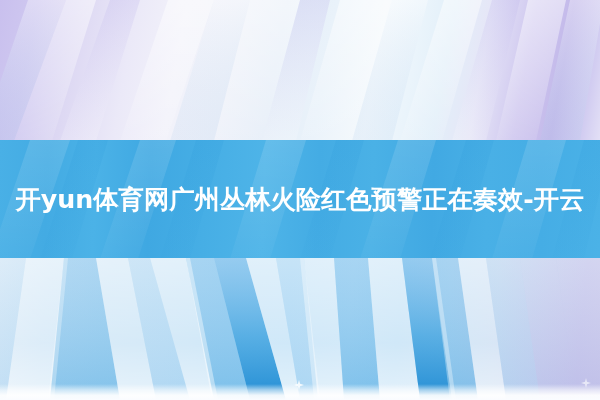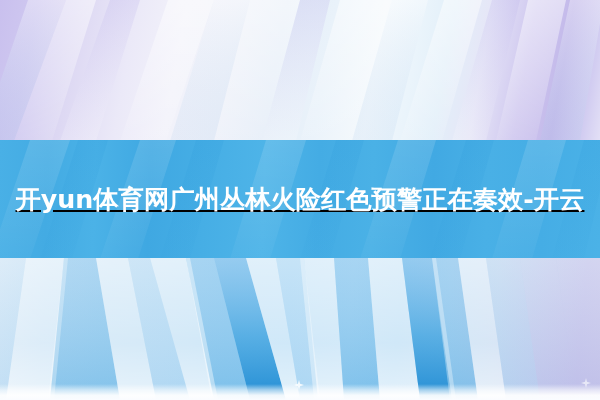--- a/index.html
+++ b/index.html
@@ -76,21 +76,20 @@
     left: 0;
     top: 0;
     width: 600px;
     height: 119px;
     display: flex;
     flex-direction: column;
     align-items: center;
     justify-content: center;
     gap: 12px;
     z-index: 5;
-    text-decoration: underline;
   }
   .headline-line {
     color: #ffffff;
     font-weight: bold;
     font-size: 25.5px;
     line-height: 36px;
     letter-spacing: 0px;
     white-space: nowrap;
     text-align: center;
     font-family: "DejaVu Sans", "Liberation Sans", sans-serif;

